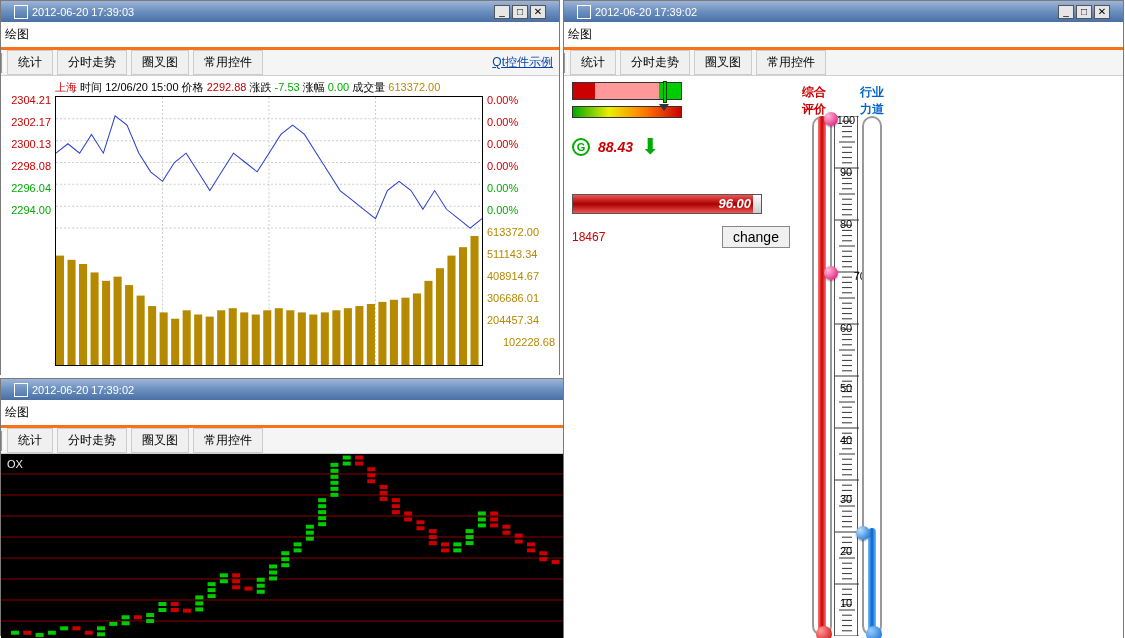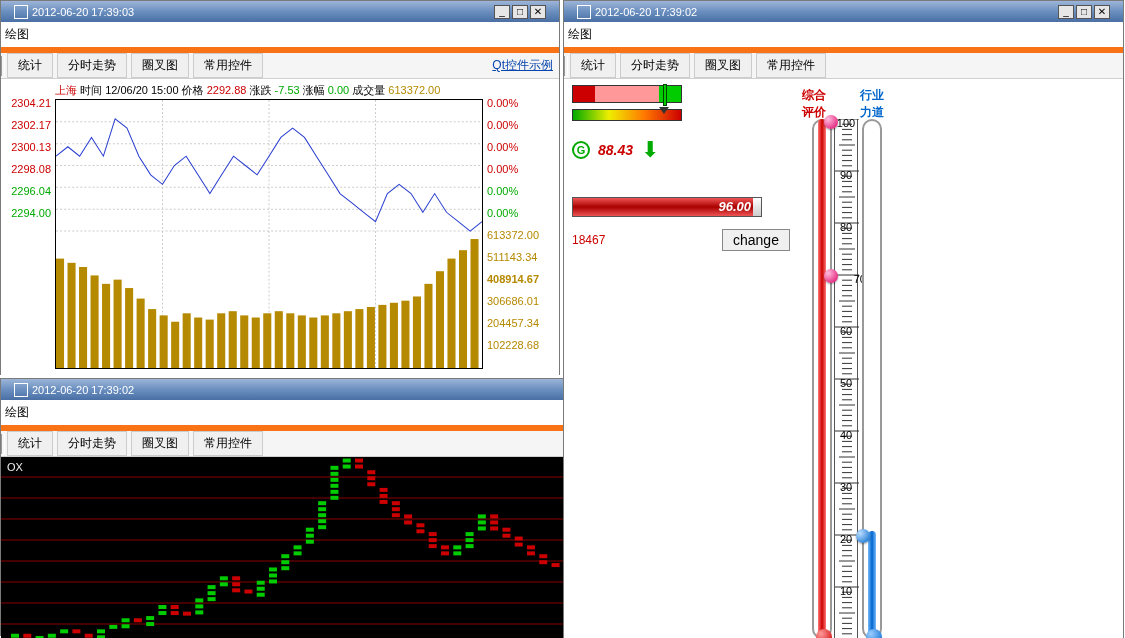--- a/index.html
+++ b/index.html
@@ -2,21 +2,21 @@
 <html><head>
 <meta charset="utf-8">
 <style>
   * { box-sizing: border-box; margin: 0; padding: 0; font-family: "Microsoft YaHei", Arial, sans-serif; }
   body { background: #fff; width: 1125px; height: 638px; position: relative; overflow: hidden; }
   .win { position: absolute; border: 1px solid #7a7a7a; background: #f0f0f0; }
   .titlebar { height: 21px; background: linear-gradient(#9db5d8 0%, #6a8fbf 50%, #4a6fa5 100%); display: flex; align-items: center; padding: 0 13px; color: #fff; font-size: 11px; }
   .title-icon { width: 14px; height: 14px; border: 1px solid #fff; margin-right: 4px; }
   .titlebar .spacer { flex: 1; }
   .winbtn { width: 16px; height: 14px; background: #e6e6e6; border: 1px solid #555; margin-left: 2px; display: flex; align-items: center; justify-content: center; font-size: 10px; color: #000; line-height: 1; cursor: pointer; }
-  .menuline { display: flex; align-items: center; background: #fff; border-bottom: 6px solid #f97316; padding: 2px 0; font-size: 12px; }
+  .menuline { display: flex; align-items: center; background: #fff; border-bottom: 3px solid #f97316; padding: 2px 0; font-size: 12px; }
   .menuline .ml { padding: 2px 4px; color: #000; }
   .toolbar { display: flex; align-items: center; background: #f5f5f5; border-bottom: 1px solid #d0d0d0; padding: 0 0; font-size: 12px; }
   .toolbar .sep { width: 4px; height: 20px; border-left: 1px solid #999; border-right: 1px solid #fff; margin-right: 2px; }
   .tbtn { padding: 3px 10px; border: 1px solid #ccc; background: #f0f0f0; margin-right: 4px; cursor: pointer; }
   .qt-link { margin-left: auto; margin-right: 6px; color: #0645ad; text-decoration: underline; font-size: 12px; cursor: pointer; }
   .chartarea { background: #fff; position: relative; }
   .thermo { position: absolute; }
   .thermo-track { width: 20px; background: #fff; border: 2px solid #999; border-radius: 10px; position: relative; }
   .thermo-fill { position: absolute; left: 4px; right: 4px; bottom: 2px; border-radius: 4px; }
   .thermo-bulb { width: 16px; height: 16px; border-radius: 50%; position: absolute; left: 2px; bottom: -8px; }
@@ -131,24 +131,24 @@
 
     <div style="position:absolute; right:4px; top:18px; font-size:11px; text-align:left; width:68px;">
       <div style="height:22px; color:#c00;">0.00%</div>
       <div style="height:22px; color:#c00;">0.00%</div>
       <div style="height:22px; color:#c00;">0.00%</div>
       <div style="height:22px; color:#c00;">0.00%</div>
       <div style="height:22px; color:#0a0;">0.00%</div>
       <div style="height:22px; color:#0a0;">0.00%</div>
       <div style="height:22px; color:#b58900;">613372.00</div>
       <div style="height:22px; color:#b58900;">511143.34</div>
-      <div style="height:22px; color:#b58900;font-weight:bold;">408914.67</div>
+      <div style="height:22px; color:#b58900;">408914.67</div>
       <div style="height:22px; color:#b58900;">306686.01</div>
       <div style="height:22px; color:#b58900;">204457.34</div>
-      <div style="height:22px; color:#b58900;">102228.68</div>
+      <div style="height:22px; color:#b58900;margin-left:16px;">102228.68</div>
     </div>
 
   </div>
 </div>
 
 <div class="win" style="left:0; top:378px; width:925px; height:258px;">
   <div class="titlebar">
     <span class="title-icon"></span>
     <span>2012-06-20 17:39:02</span>
     <span class="spacer"></span>
@@ -486,23 +486,23 @@
             <line x1="0" x2="24" y1="0" y2="0"></line>
           </g>
         </svg>
     </div>
     <div style="position:absolute; left:262px; top:38px; font-size:11px; width:40px; text-align:center;">
       <div style="height:52px;">100</div>
       <div style="height:52px;">90</div>
       <div style="height:52px;">80</div>
       <div style="height:52px;text-align:right;">70</div>
       <div style="height:52px;">60</div>
-      <div style="height:52px;">50</div>
+      <div style="height:52px;margin-top:8px;">50</div>
       <div style="height:52px;">40</div>
-      <div style="height:52px;">30</div>
+      <div style="height:52px;margin-top:7px;">30</div>
       <div style="height:52px;">20</div>
       <div style="height:52px;">10</div>
       <div>0</div>
     </div>
 
     <div class="thermo" style="left:248px; top:40px;">
       <div class="thermo-track" style="height:520px;">
         <div class="thermo-fill" style="height:516px; background:linear-gradient(90deg,#f77,#c00,#f77);"></div>
         <div class="thermo-bulb" style="background:radial-gradient(circle at 30% 30%,#f99,#c00);"></div>
       </div>

